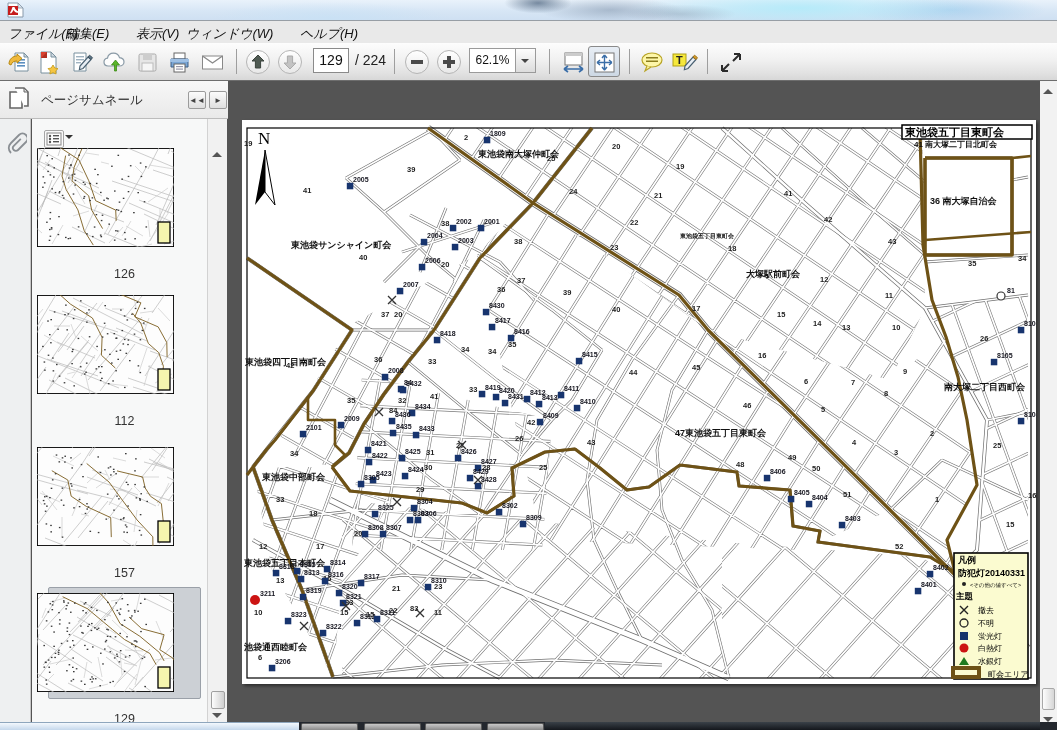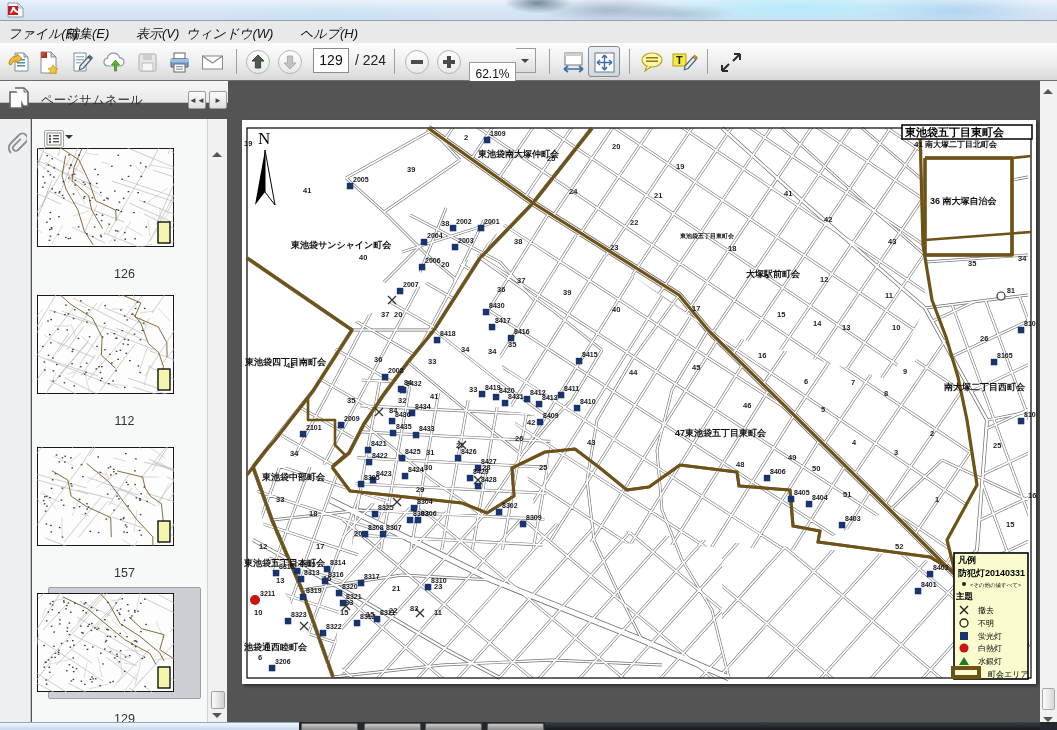--- a/index.html
+++ b/index.html
@@ -29,28 +29,28 @@
   background:linear-gradient(180deg,#fdfdfd 0%,#f1f1f1 45%,#e2e2e2 80%,#d7d7d7 100%);
   border-bottom:1px solid #6d6d6d; }
 .sep { position:absolute; top:6px; width:1px; height:25px; background:#9e9e9e; }
 .ti { position:absolute; top:7px; }
 .circ { position:absolute; top:7px; width:24px; height:24px; border-radius:50%;
   background:linear-gradient(180deg,#fff,#e8e8e8); border:1.5px solid #b5b5b5; }
 #pgbox { position:absolute; left:313px; top:5px; width:36px; height:25px; background:#fff;
   border:1.5px solid #8a8a8a; font-size:14px; color:#111; text-align:center; line-height:23px; }
 #pgtot { position:absolute; left:355px; top:9px; font-size:14px; color:#222; }
 #zoombox { position:absolute; left:469px; top:5px; width:47px; height:25px; background:#fff;
-  border:1.5px solid #9a9a9a; font-size:12px; color:#111; text-align:center; line-height:23px;margin-top:14px; }
+  border:1.5px solid #9a9a9a; font-size:12px; color:#111; text-align:center; line-height:23px; }
 #zoomdd { position:absolute; left:516px; top:5px; width:20px; height:25px;
   background:linear-gradient(180deg,#fdfdfd,#dcdcdc); border:1.5px solid #9a9a9a; border-left:none; }
 #zoomdd:after { content:""; position:absolute; left:5px; top:10px;
   border:4.5px solid transparent; border-top-color:#444; }
 
 
-#phead { position:absolute; left:0; top:81px; width:228px; height:22px;
+#phead { position:absolute; left:0; top:81px; width:228px; height:38px;
   background:linear-gradient(180deg,#f7f7f7,#e9e9e9); border-bottom:1px solid #bcbcbc; }
 #phead .t { position:absolute; left:41px; top:11px; font-size:12.5px; color:#333; }
 .hbtn { position:absolute; top:10px; width:18px; height:18px; border:1px solid #9b9b9b;
   border-radius:2px; background:linear-gradient(180deg,#fcfcfc,#dfdfdf);
   color:#444; font-size:8px; text-align:center; line-height:17px; }
 #strip { position:absolute; left:0; top:119px; width:31px; height:604px;
   background:#eef0f1; border-right:1px solid #c6c6c6; }
 #thumbs { position:absolute; left:32px; top:119px; width:175px; height:604px; background:#f7f8f8; }
 #pscroll { position:absolute; left:207px; top:119px; width:20px; height:604px; background:#f1f1f1;
   border-left:1px solid #d2d2d2; }

